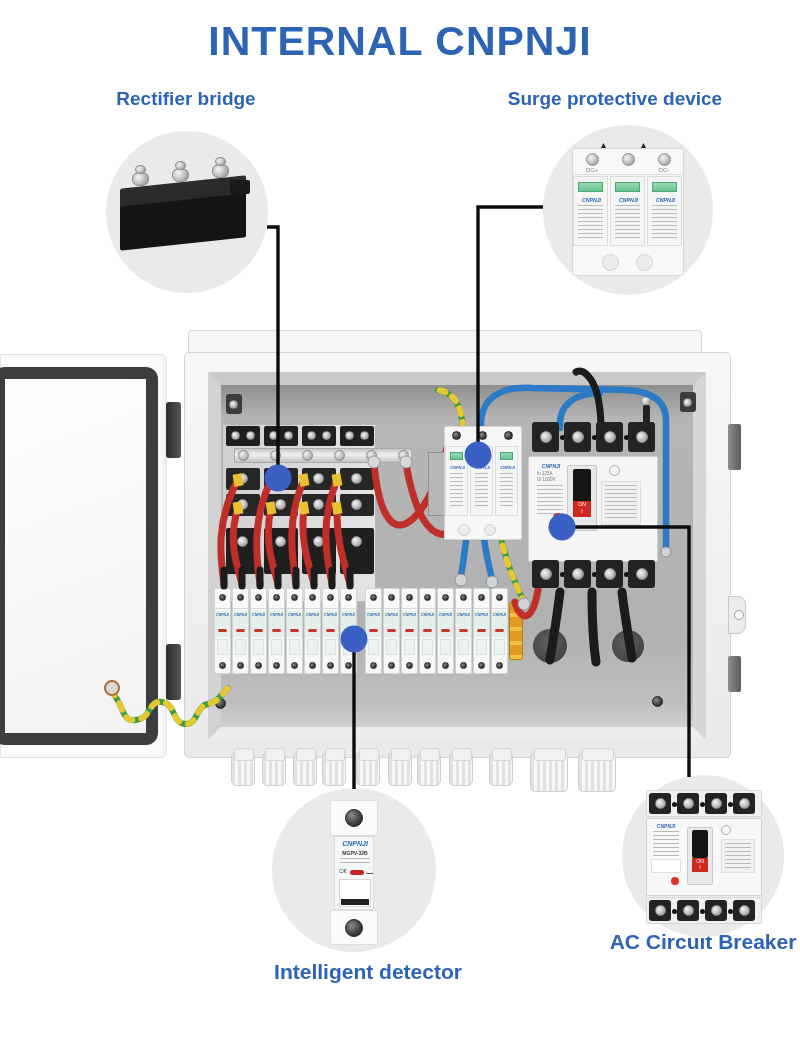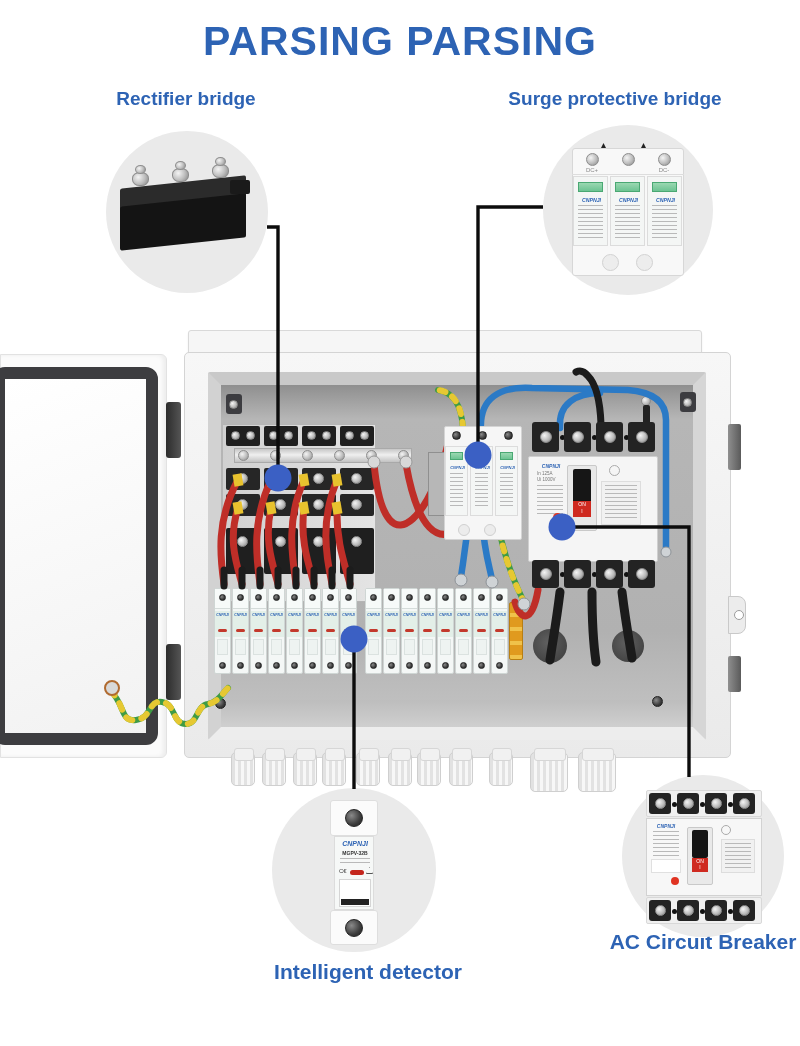--- a/index.html
+++ b/index.html
@@ -17,23 +17,23 @@
   .gland{background:repeating-linear-gradient(90deg,#e2e2e2 0 3px,#f7f7f7 3px 6px);border:1px solid #cfcfcf;border-radius:5px}
   .gland::before{content:'';position:absolute;top:-5px;left:8%;width:84%;height:11px;background:#f1f1f1;border:1px solid #d6d6d6;border-radius:3px}
   .knock{border-radius:50%;background:radial-gradient(circle at 45% 40%,#606060,#454545 70%)}
   .fuse{background:#f4f7f6;border:1px solid #cfd6d4;border-radius:2px}
   .greenwin{background:linear-gradient(180deg,#9ad8b1,#6cc392);border:1px solid #4aa873}
   svg{position:absolute;left:0;top:0}
 </style>
 </head>
 <body>
 
-<div class="a lbl" style="left:0;top:18px;width:800px;font-size:41px;font-weight:800;letter-spacing:1px">PARSING PARSING</div>
+<div class="a lbl" style="left:0;top:18px;width:800px;font-size:41px;font-weight:800;letter-spacing:1px">INTERNAL CNPNJI</div>
 <div class="a lbl" style="left:66px;top:88px;width:240px;font-size:19px">Rectifier bridge</div>
-<div class="a lbl" style="left:495px;top:88px;width:240px;font-size:19px">Surge protective bridge</div>
+<div class="a lbl" style="left:495px;top:88px;width:240px;font-size:19px">Surge protective device</div>
 <div class="a lbl" style="left:248px;top:960px;width:240px;font-size:21px">Intelligent detector</div>
 <div class="a lbl" style="left:583px;top:930px;width:240px;font-size:21px">AC Circuit Breaker</div>
 
 <div class="a circle" style="left:106px;top:131px;width:162px;height:162px"></div>
 <div class="a circle" style="left:543px;top:125px;width:170px;height:170px"></div>
 <div class="a circle" style="left:272px;top:788px;width:164px;height:164px"></div>
 <div class="a circle" style="left:622px;top:775px;width:162px;height:162px"></div>
 
 <div class="a" style="left:118px;top:160px;width:134px;height:96px">
   <div class="a" style="left:2px;top:22px;width:126px;height:22px;background:#2b2b2b;transform:skewY(-6deg);border-radius:2px"></div>

